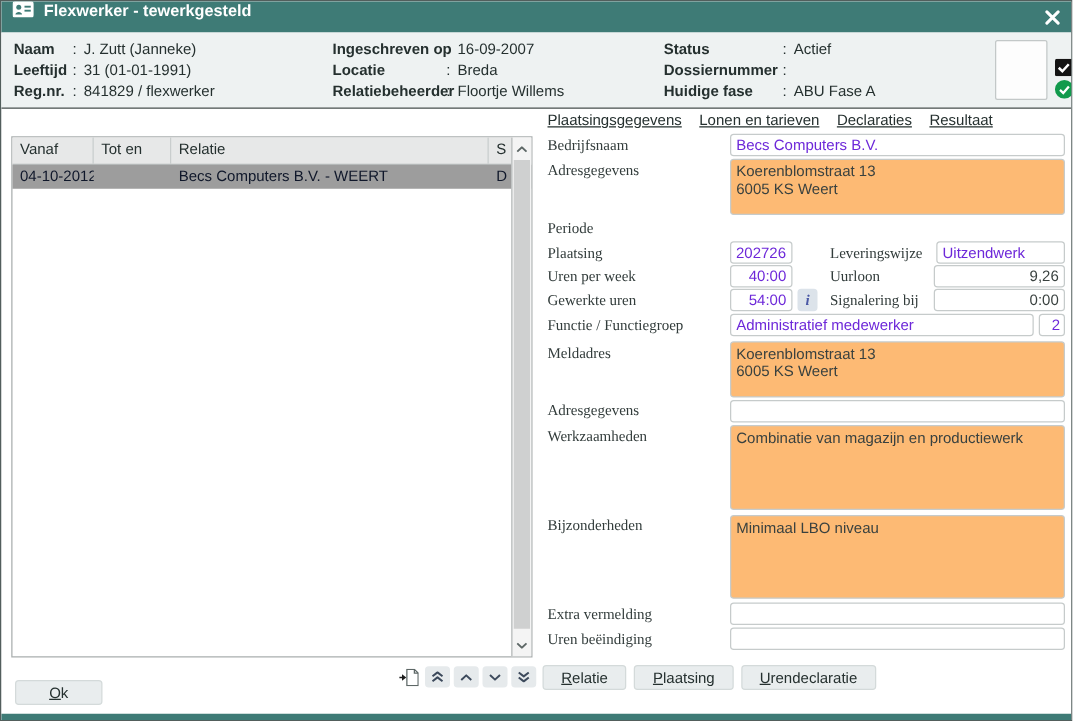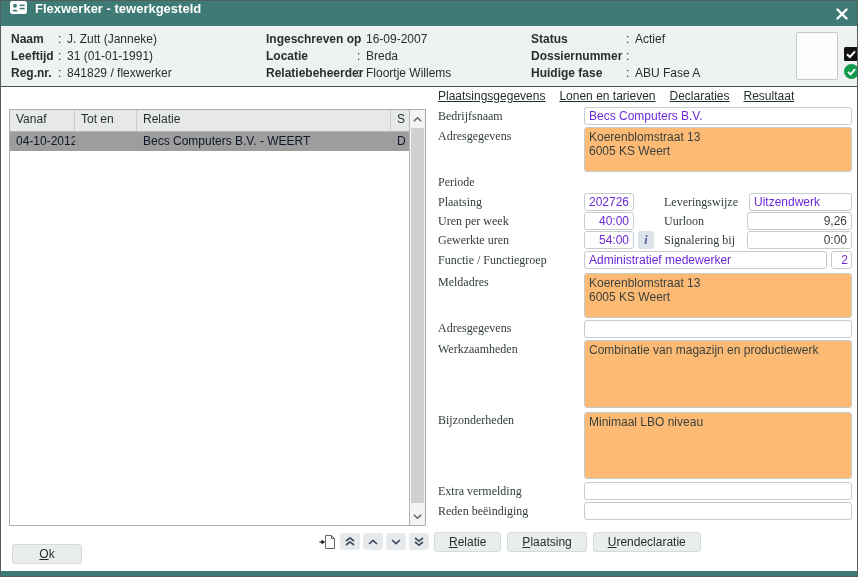--- a/index.html
+++ b/index.html
@@ -240,21 +240,21 @@
   <span class="lbl" style="left:437px;top:174px;">Periode</span>
   <span class="lbl" style="left:437px;top:194px;">Plaatsing</span>
   <span class="lbl" style="left:437px;top:213px;">Uren per week</span>
   <span class="lbl" style="left:437px;top:232px;">Gewerkte uren</span>
   <span class="lbl" style="left:437px;top:252px;">Functie / Functiegroep</span>
   <span class="lbl" style="left:437px;top:274px;">Meldadres</span>
   <span class="lbl" style="left:437px;top:320px;">Adresgegevens</span>
   <span class="lbl" style="left:437px;top:341px;">Werkzaamheden</span>
   <span class="lbl" style="left:437px;top:412px;">Bijzonderheden</span>
   <span class="lbl" style="left:437px;top:483px;">Extra vermelding</span>
-  <span class="lbl" style="left:437px;top:503px;">Reden beëindiging</span>
+  <span class="lbl" style="left:437px;top:503px;">Uren beëindiging</span>
   <span class="lbl" style="left:663px;top:194px;">Leveringswijze</span>
   <span class="lbl" style="left:663px;top:213px;">Uurloon</span>
   <span class="lbl" style="left:663px;top:232px;">Signalering bij</span>
 
   <input class="inp gray" style="left: 583px; top: 106px; width: 268px;" readonly="" value="Becs Computers B.V.">
   <div class="area" style="left:583px;top:126px;width:268px;height:45px;">Koerenblomstraat 13
 6005 KS  Weert</div>
   <input class="inp gray ta-r" style="left: 583px; top: 192px; width: 50px;" readonly="" value="2027262">
   <input class="inp gray" style="left: 748px; top: 192px; width: 103px;" readonly="" value="Uitzendwerk">
   <input class="inp gray ta-r" style="left: 583px; top: 211px; width: 50px;" readonly="" value="40:00">

